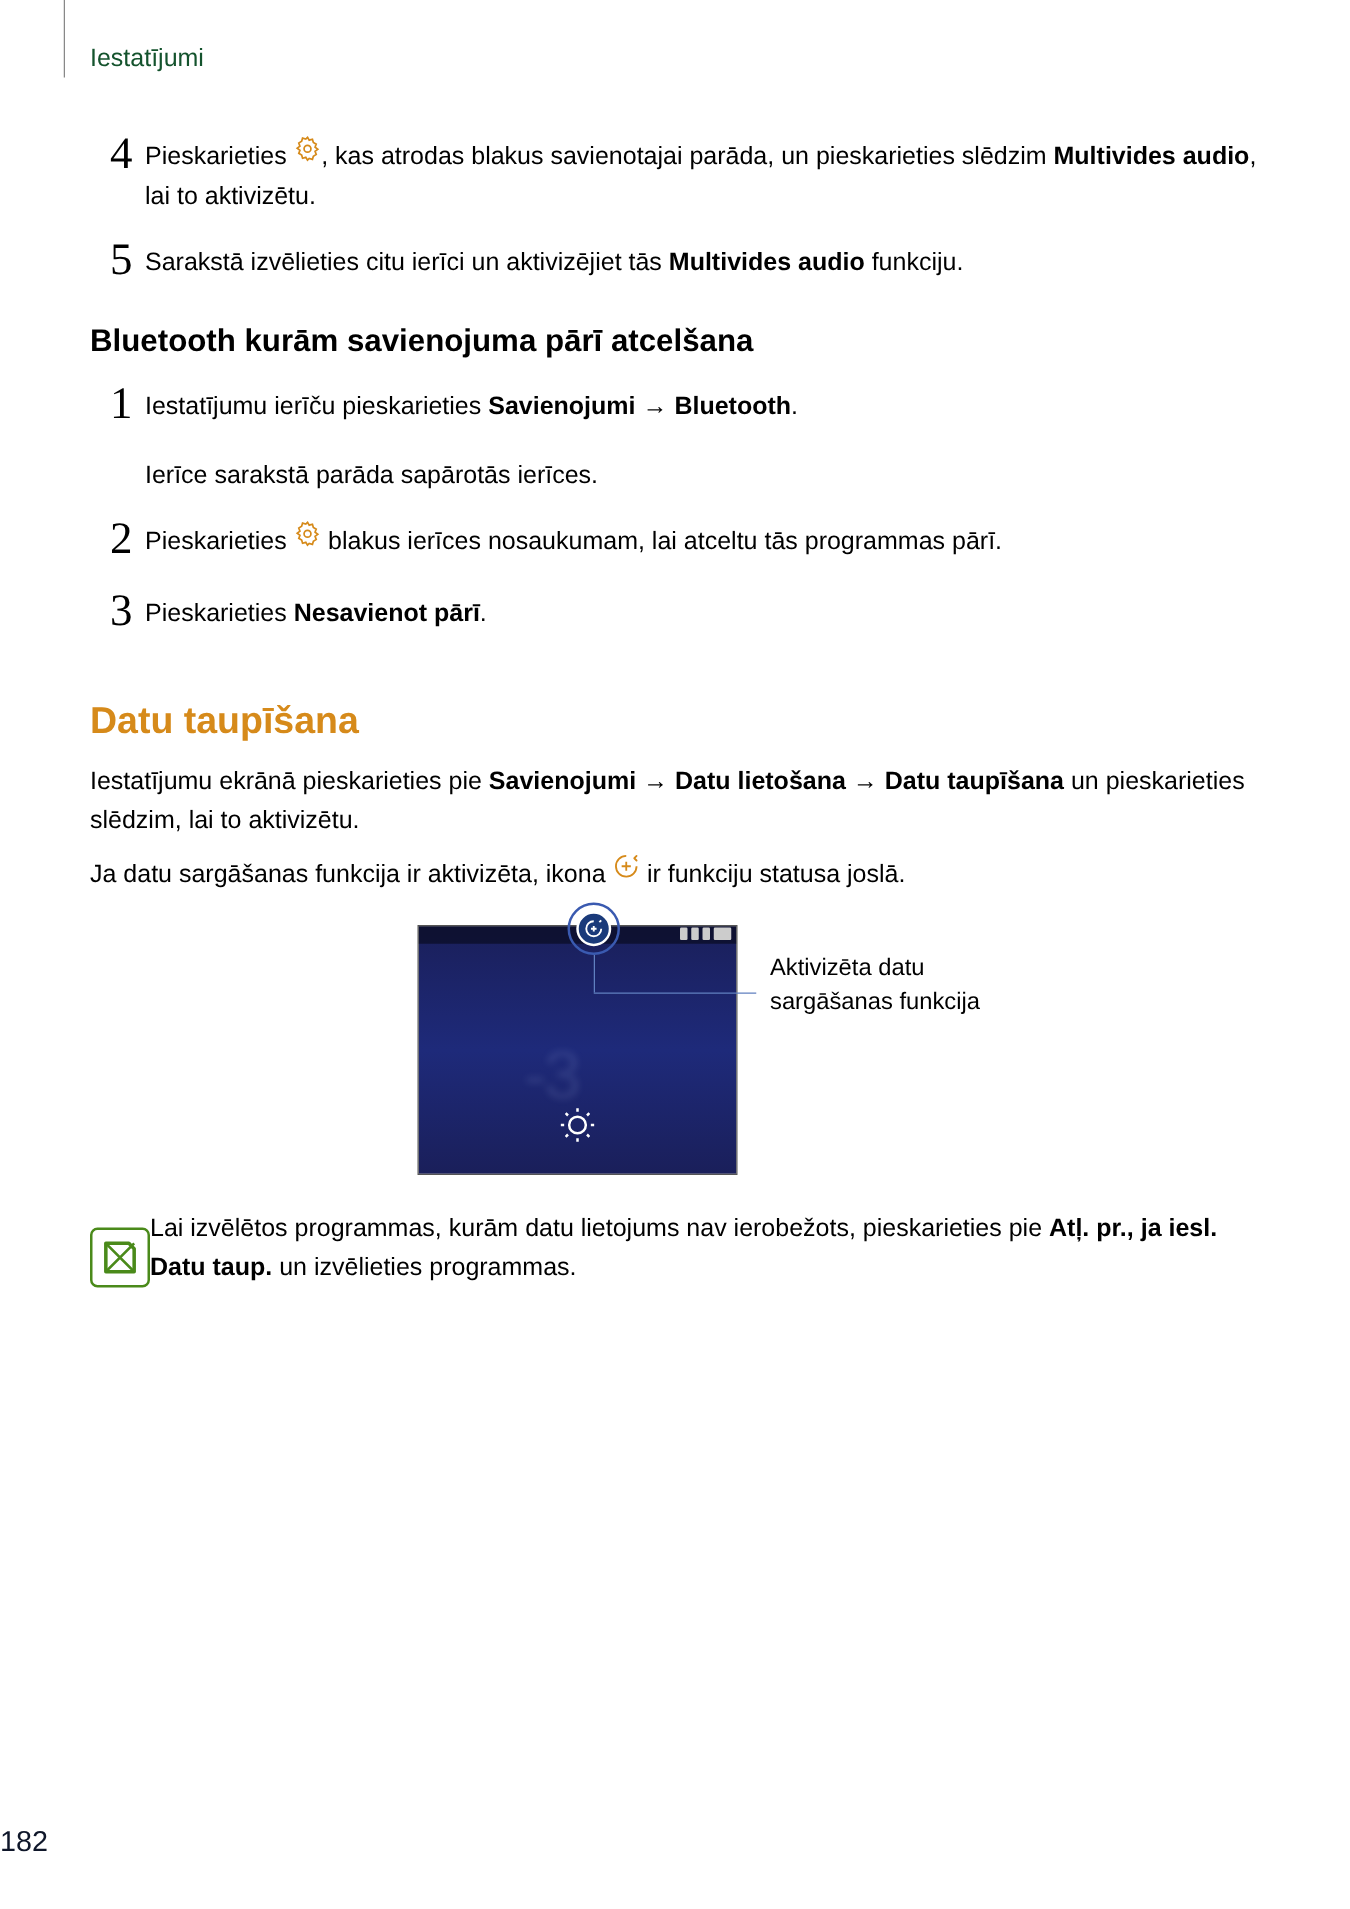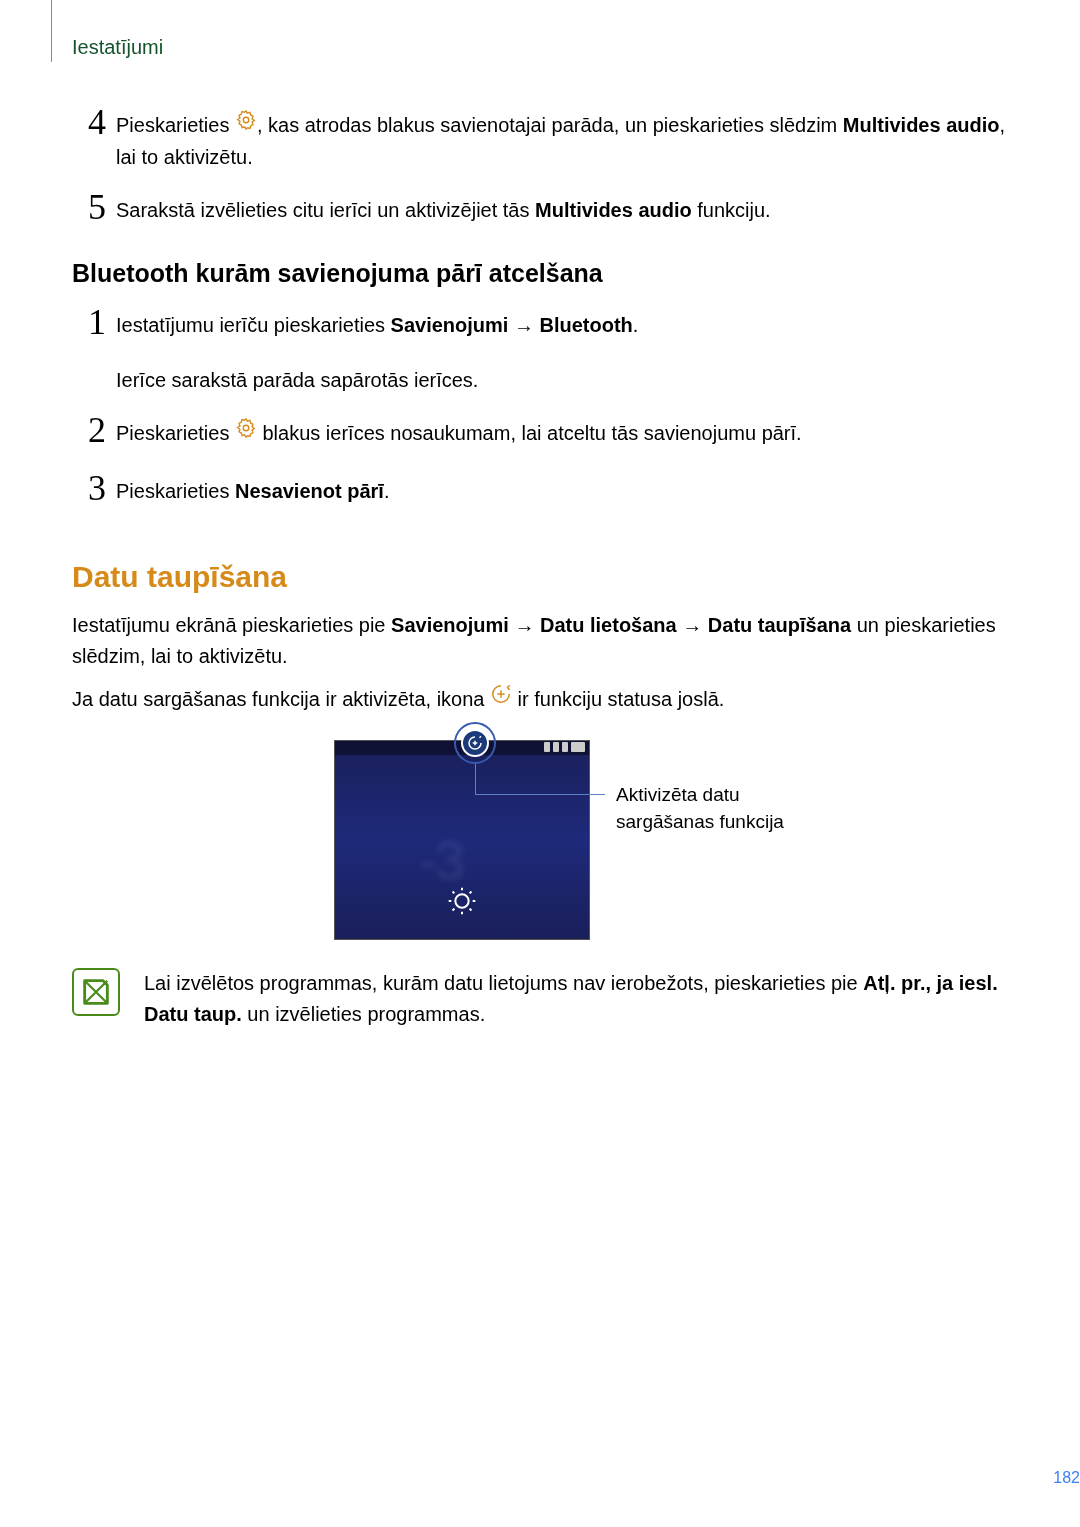--- a/index.html
+++ b/index.html
@@ -165,30 +165,29 @@
   .callout-line-h {
     position: absolute;
     left: 140px;
     top: 53px;
     width: 130px;
     height: 1px;
     background: #6080c0;
   }
   .callout-label {
     margin-left: 26px;
-    margin-top: 42px;
+    margin-top: 22px;
     font-size: 19px;
     line-height: 1.4;
     color: #000;
     width: 220px;
   }
   .note-box {
     display: flex;
-    align-items: flex-start;
-    gap: 24px;
+    align-items: flex-end;
     margin-top: 5px;
   }
   .note-icon {
     width: 48px;
     height: 48px;
     border: 2px solid #4a8a1a;
     border-radius: 6px;
     display: flex;
     align-items: center;
     justify-content: center;
@@ -198,23 +197,23 @@
   .note-text {
     font-size: 20px;
     line-height: 1.55;
     flex: 1;
   }
   .page-num {
     position: absolute;
     left: 0;
     right: 0;
     bottom: 40px;
-    text-align: right;
-    font-size: 16px;
-    color: #3b82f6;
+    text-align: left;
+    font-size: 23px;
+    color: #0f172a;
   }
 </style>
 </head>
 <body>
 
 <div class="left-rule"></div>
 <div class="header">Iestatījumi</div>
 
 <div class="content">
 
@@ -248,21 +247,21 @@
   </div>
 
   <div class="step">
     <div class="step-num">2</div>
     <div class="step-body">
       <span>Pieskarieties </span><span class="inline-icon gear-icon"><svg viewBox="0 0 24 24">
             <g fill="none" stroke="#d68a1a" stroke-width="1.5">
               <circle cx="12" cy="12" r="3"></circle>
               <path d="M12 2l1.5 2.5 2.8-.8.8 2.8L19.6 8l-1 2.7 2.4 1.8-2.4 1.8 1 2.7-2.5 1.5-.8 2.8-2.8-.8L12 22l-1.5-2.5-2.8.8-.8-2.8L4.4 16l1-2.7L3 11.5l2.4-1.8-1-2.7L6.9 5.5l.8-2.8 2.8.8z"></path>
             </g>
-          </svg></span><span> blakus ierīces nosaukumam, lai atceltu tās savienojumu pārī.</span>
+          </svg></span><span> blakus ierīces nosaukumam, lai atceltu tās programmas pārī.</span>
     </div>
   </div>
 
   <div class="step">
     <div class="step-num">3</div>
     <div class="step-body">
       <span>Pieskarieties </span><span class="bold">Nesavienot pārī</span><span>.</span>
     </div>
   </div>
 

